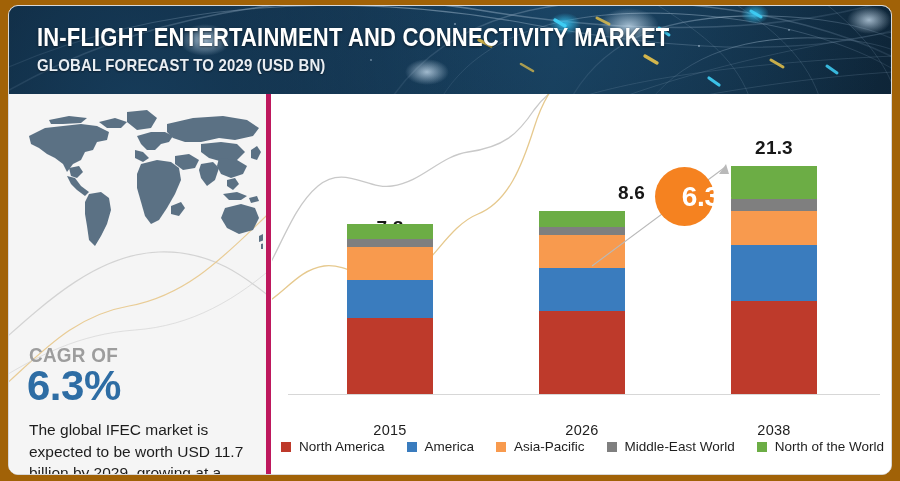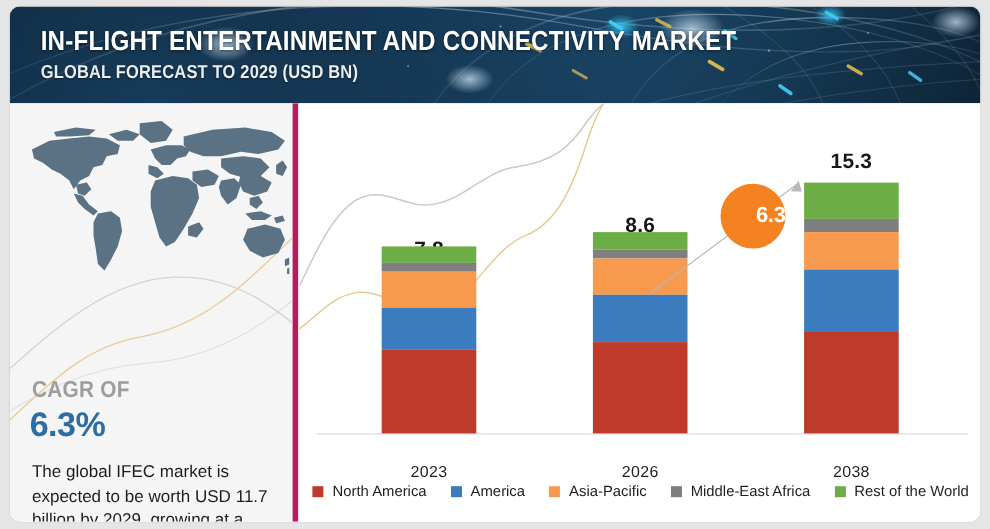--- a/index.html
+++ b/index.html
@@ -9,21 +9,21 @@
   }
   body {
     font-family: "Liberation Sans", sans-serif;
   }
 
   #infographic {
     position: relative;
     width: 900px;
     height: 481px;
     overflow: hidden;
-    background: #e5e5e5;
+    background: #a16207;
     box-sizing: border-box;
   }
 
   
   .frame {
     position: absolute;
     left: 8px;
     top: 5px;
     width: 884px;
     height: 470px;
@@ -130,21 +130,21 @@
     letter-spacing: 0.3px;
     transform: scaleX(0.9);
     transform-origin: left center;
   }
   .cagr-val {
     position: absolute;
     left: 18px;
     top: 268px;
     margin: 0;
     color: #2e6da4;
-    font-size: 31px;
+    font-size: 42px;
     line-height: 48px;
     font-weight: bold;
     letter-spacing: -0.5px;
   }
   .panel-body {
     position: absolute;
     left: 20px;
     top: 325px;
     width: 232px;
     margin: 0;
@@ -235,21 +235,21 @@
     height: 59px;
     border-radius: 50%;
     background: #F58220;
     display: flex;
     align-items: center;
     justify-content: center;
     z-index: 5;
   }
   .cagr-badge-num {
     color: #ffffff;
-    font-size: 20px;
+    font-size: 28px;
     font-weight: bold;
     letter-spacing: -0.3px;
     margin-left: 44px;
   }
   .cagr-badge-pct {
     color: #ffffff;
     font-size: 12px;
     font-weight: bold;
     margin-left: 1px;
   }
@@ -434,39 +434,39 @@
             <div class="bar-total" style="bottom:155px;">7.8</div>
             <div class="bar-stack">
               <div class="seg" style="height:76px;background:#BE3A2B;"></div>
               <div class="seg" style="height:38px;background:#3A7CBE;"></div>
               <div class="seg" style="height:33px;background:#F89A4E;"></div>
               <div class="seg" style="height:8px;background:#7F7F7F;"></div>
               <div class="seg" style="height:15px;background:#6CAD45;"></div>
             </div>
           </div>
           <div class="xlabel-row" style="left:75px;">
-            <div class="bar-xlabel">2023</div>
+            <div class="bar-xlabel">2015</div>
           </div>
 
           <div class="bar-group" style="left:267px;">
-            <div class="bar-total" style="bottom:177px;">8.6</div>
+            <div class="bar-total" style="bottom:190px;text-align:right;">8.6</div>
             <div class="bar-stack">
               <div class="seg" style="height:83px;background:#BE3A2B;"></div>
               <div class="seg" style="height:43px;background:#3A7CBE;"></div>
               <div class="seg" style="height:33px;background:#F89A4E;"></div>
               <div class="seg" style="height:8px;background:#7F7F7F;"></div>
               <div class="seg" style="height:16px;background:#6CAD45;"></div>
             </div>
           </div>
           <div class="xlabel-row" style="left:267px;">
             <div class="bar-xlabel">2026</div>
           </div>
 
           <div class="bar-group" style="left:459px;">
-            <div class="bar-total" style="bottom:235px;">15.3</div>
+            <div class="bar-total" style="bottom:235px;">21.3</div>
             <div class="bar-stack">
               <div class="seg" style="height:93px;background:#BE3A2B;"></div>
               <div class="seg" style="height:56px;background:#3A7CBE;"></div>
               <div class="seg" style="height:34px;background:#F89A4E;"></div>
               <div class="seg" style="height:12px;background:#7F7F7F;"></div>
               <div class="seg" style="height:33px;background:#6CAD45;"></div>
             </div>
           </div>
           <div class="xlabel-row" style="left:459px;">
             <div class="bar-xlabel">2038</div>
@@ -491,24 +491,24 @@
           <div class="legend-item">
             <span class="legend-swatch" style="background:#3A7CBE;"></span>
             <span class="legend-label">America</span>
           </div>
           <div class="legend-item">
             <span class="legend-swatch" style="background:#F89A4E;"></span>
             <span class="legend-label">Asia-Pacific</span>
           </div>
           <div class="legend-item">
             <span class="legend-swatch" style="background:#7F7F7F;"></span>
-            <span class="legend-label">Middle-East Africa</span>
+            <span class="legend-label">Middle-East World</span>
           </div>
           <div class="legend-item">
             <span class="legend-swatch" style="background:#6CAD45;"></span>
-            <span class="legend-label">Rest of the World</span>
+            <span class="legend-label">North of the World</span>
           </div>
         </div>
 
       </div>
     </div>
   </div>
 </div>
 
 </body></html>

